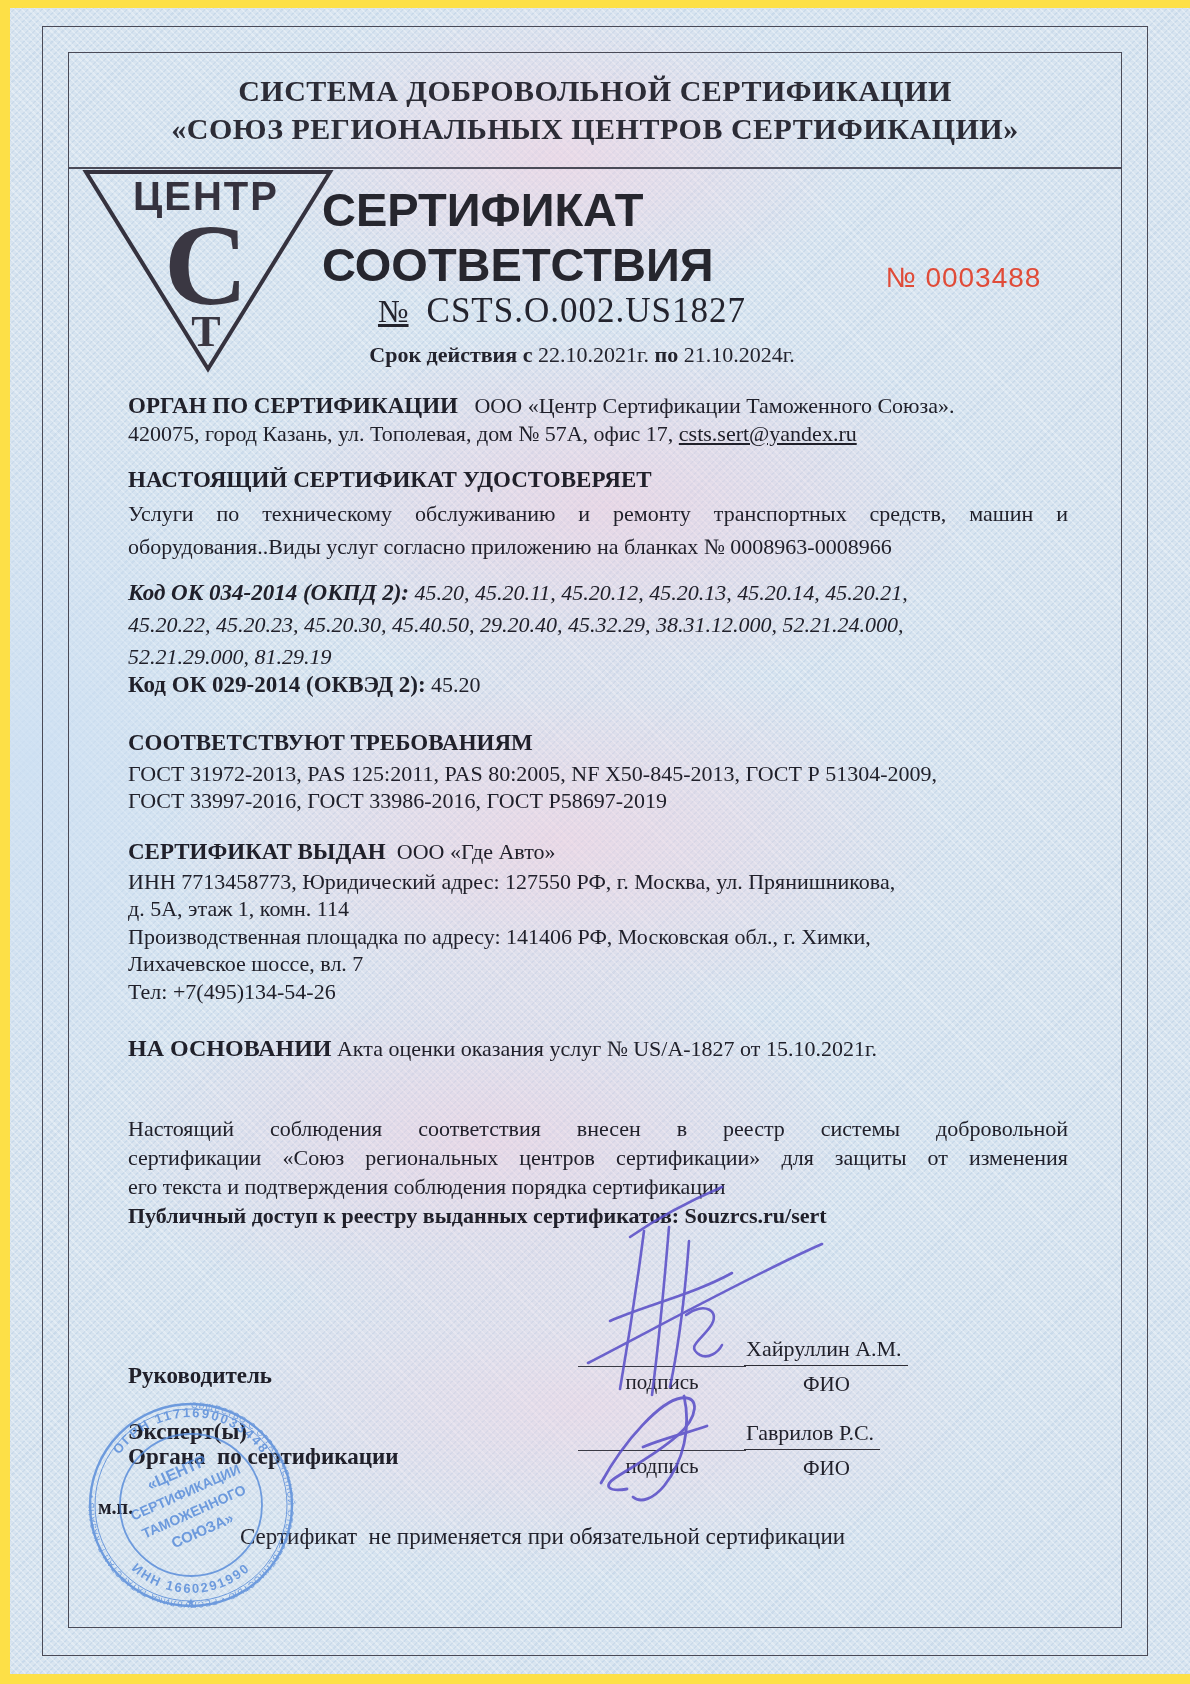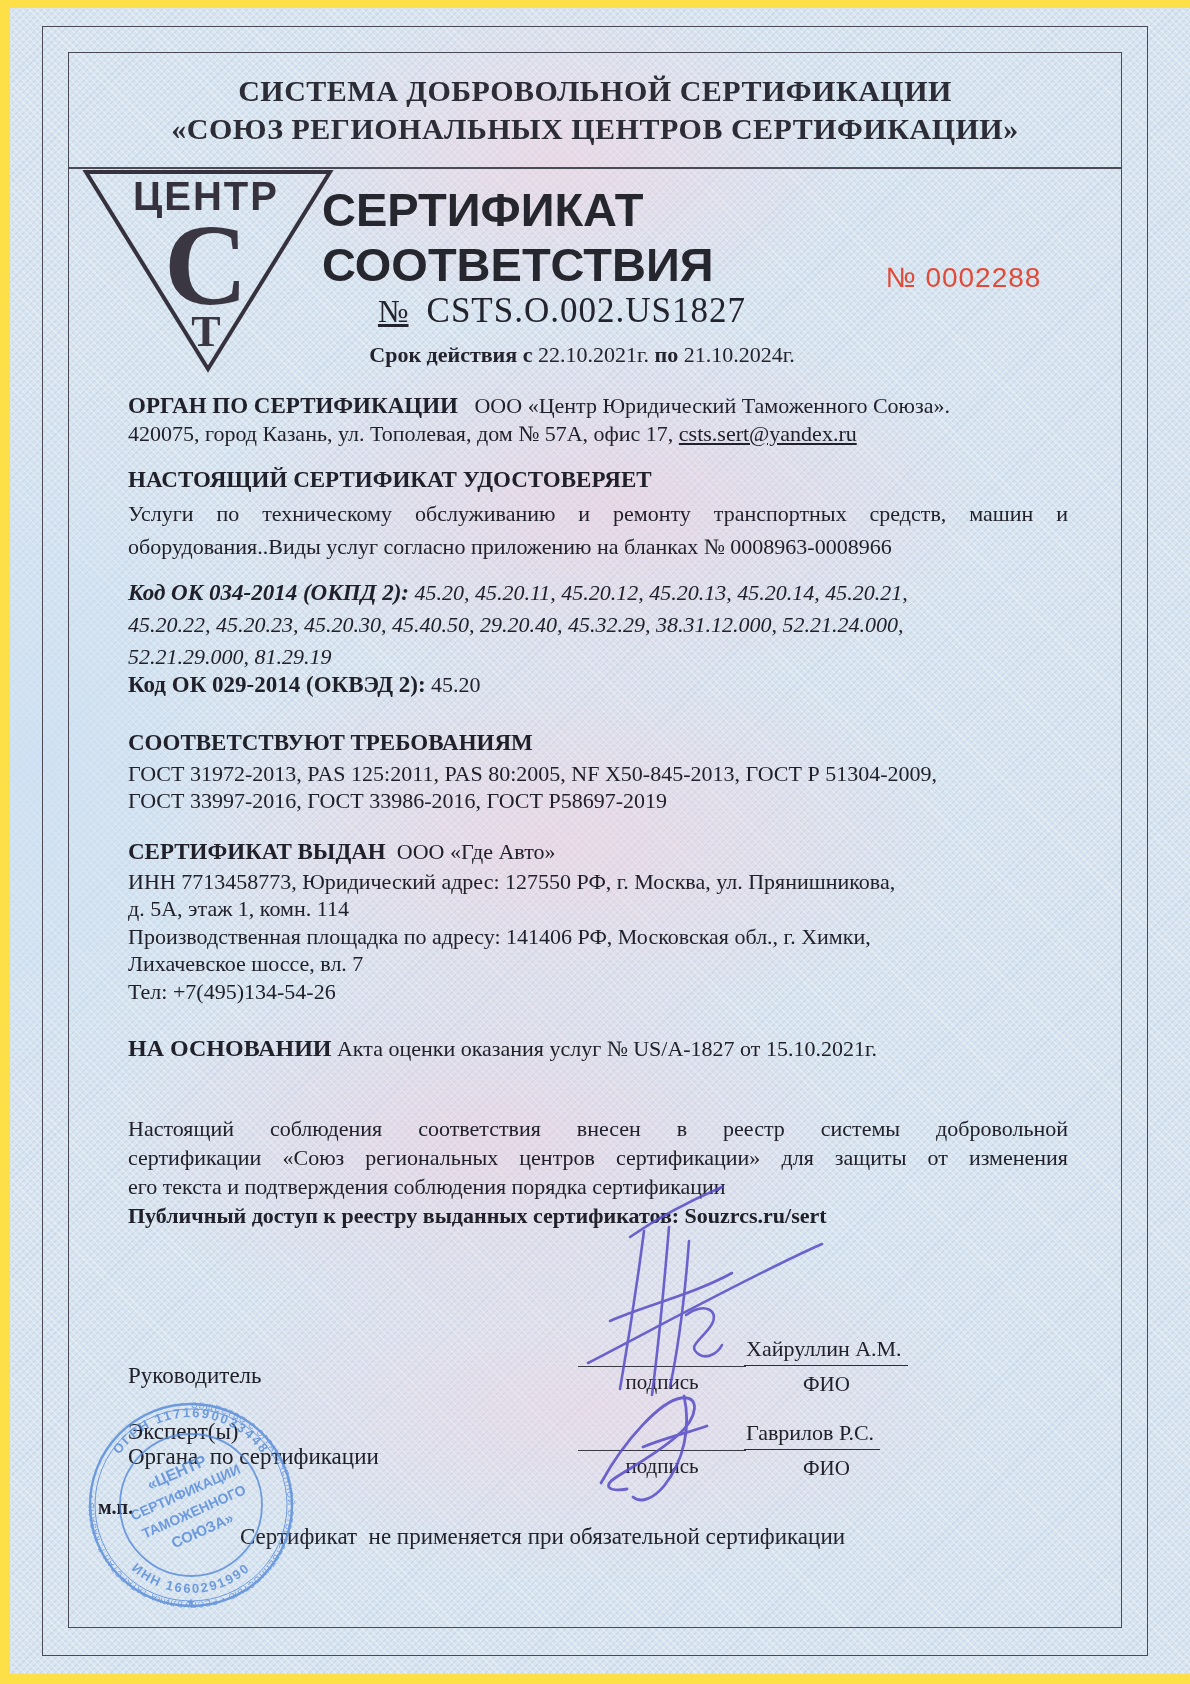--- a/index.html
+++ b/index.html
@@ -37,21 +37,21 @@
   .cert-no .noval{letter-spacing:1px;}
   .serial{left:856px;top:262px;width:215px;text-align:center;
     font-family:"Liberation Sans","DejaVu Sans",sans-serif;font-size:28px;letter-spacing:1px;color:#e04b38;}
   .validity{left:322px;top:342px;width:520px;text-align:center;font-size:22px;color:#23232d;}
   .b{font-weight:bold;}
   .block{left:128px;width:940px;font-size:22px;line-height:27.5px;}
   .jlast{text-align:justify;text-align-last:justify;}
   .email{text-decoration:underline;}
   .para{line-height:33px;}
   .okpd-lines{line-height:32px;}
-  .sig-role{left:128px;font-weight:normal;font-size:23px;line-height:27px;white-space:pre-wrap;}
+  .sig-role{left:128px;font-weight:bold;font-size:23px;line-height:27px;white-space:pre-wrap;}
   .sigline{left:578px;width:168px;border-top:1.5px solid #3a3a44;height:0;}
   .sigcap{left:586px;width:152px;text-align:center;font-size:21px;}
   .signame{left:744px;font-size:22px;border-bottom:1.5px solid #2d2d36;padding:0 6px 3px 2px;}
   .fiocap{left:744px;width:165px;text-align:center;font-size:21px;}
   .mp{left:98px;top:1496px;font-weight:bold;font-size:20px;}
   .note{left:240px;top:1524px;font-size:23px;white-space:pre-wrap;color:#23232d;}
   .stamp{left:84px;top:1398px;opacity:.78;z-index:5;}
   .ink{z-index:6;}
   svg{display:block;}
 </style>
@@ -75,33 +75,33 @@
     <text x="128" y="136" text-anchor="middle" font-family="Liberation Serif, serif" font-weight="bold" font-size="116" fill="#3a3742">С</text>
     <text x="128" y="178" text-anchor="middle" font-family="Liberation Serif, serif" font-weight="bold" font-size="44" fill="#3a3742">Т</text>
   </svg>
 
   <div class="abs doc-title">СЕРТИФИКАТ СООТВЕТСТВИЯ</div>
 
   <div class="abs cert-no">
     <span class="nomark">№</span><span class="noval">CSTS.O.002.US1827</span>
   </div>
 
-  <div class="abs serial">№ 0002288</div>
+  <div class="abs serial">№ 0003488</div>
 
   <div class="abs validity">
     <span class="b">Срок действия с</span>
     <span>22.10.2021г.</span>
     <span class="b">по</span>
     <span>21.10.2024г.</span>
   </div>
 
   <div class="abs block" style="top:392px;">
     <div>
       <span class="b" style="font-size:23px;">ОРГАН ПО СЕРТИФИКАЦИИ</span>&nbsp;&nbsp;
-      <span>ООО «Центр Юридический Таможенного Союза».</span>
+      <span>ООО «Центр Сертификации Таможенного Союза».</span>
     </div>
     <div>
       <span>420075, город Казань, ул. Тополевая, дом № 57А, офис 17,</span>
       <span class="email">csts.sert@yandex.ru</span>
     </div>
   </div>
 
   <div class="abs block" style="top:466px;">
     <div class="b" style="font-size:23px;">НАСТОЯЩИЙ СЕРТИФИКАТ УДОСТОВЕРЯЕТ</div>
     <div class="para" style="margin-top:3px;">

